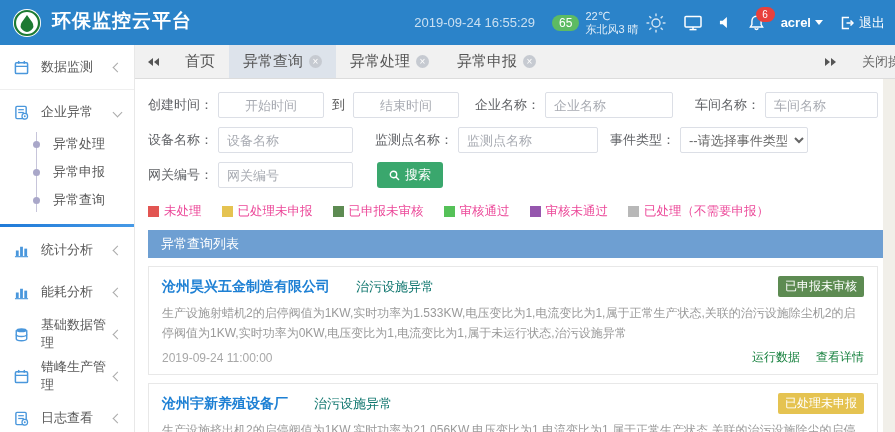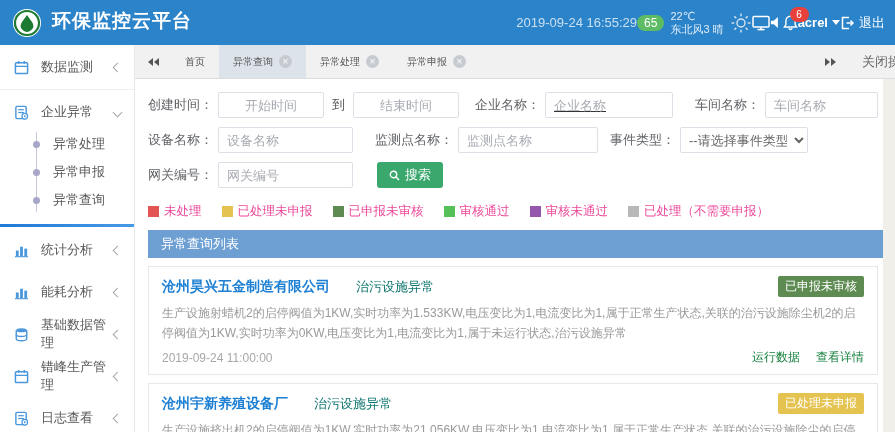--- a/index.html
+++ b/index.html
@@ -3,21 +3,21 @@
 <meta charset="utf-8">
 <style>
   html,body{margin:0;padding:0;}
   body{width:895px;height:432px;overflow:hidden;background:#f1efe9;font-family:"Liberation Sans","DejaVu Sans",sans-serif;}
   .screen{width:895px;height:432px;display:flex;flex-direction:column;overflow:hidden;}
 
   
   .app-header{flex:0 0 45px;height:45px;background:#2b83c9;display:flex;align-items:center;color:#fff;padding:0 10px 0 12px;box-sizing:border-box;}
   .brand{display:flex;align-items:flex-start;gap:10px;}
   .app-title{font-size:19px;font-weight:bold;letter-spacing:1px;}
-  .header-right{margin-left:auto;display:flex;align-items:center;justify-content:space-between;}
+  .header-right{margin-left:auto;display:flex;align-items:center;gap:17px;justify-content:space-between;}
   .datetime{font-size:13px;color:rgba(255,255,255,.75);}
   .weather{display:flex;align-items:center;gap:6px;}
   .aqi-pill{background:#5dbb63;border-radius:9px;padding:1px 7px;font-size:12px;}
   .weather-lines{display:flex;flex-direction:column;font-size:11px;line-height:13px;color:rgba(255,255,255,.85);}
   .hicon{display:flex;align-items:center;cursor:pointer;}
   .bell-wrap{position:relative;cursor:pointer;display:flex;}
   .bell-badge{position:absolute;top:-8px;right:-11px;background:#e8413c;min-width:15px;height:15px;border-radius:8px;font-size:10px;line-height:15px;text-align:center;padding:0 2px;}
   .user{font-size:13px;font-weight:bold;display:flex;align-items:center;gap:4px;cursor:pointer;}
   .caret-down{width:0;height:0;border-left:4px solid transparent;border-right:4px solid transparent;border-top:5px solid #fff;}
   .logout{display:flex;align-items:center;gap:5px;font-size:13px;cursor:pointer;}
@@ -38,36 +38,36 @@
   .s-sub-item{height:28px;display:flex;align-items:center;padding-left:33px;cursor:pointer;position:relative;}
   .s-dot{width:7px;height:7px;border-radius:50%;background:#a9a7c9;margin-right:13px;position:relative;z-index:1;}
   .active-bar{height:3px;background:linear-gradient(90deg,#1f7ad8,#4699e6);margin:4px 0 2px;}
 
   main{flex:1;display:flex;flex-direction:column;min-width:0;background:#f1efe9;}
   
   .tabbar{flex:0 0 33px;height:33px;background:#f1f1f1;border-bottom:1px solid #dcdcdc;display:flex;align-items:stretch;overflow:hidden;}
   .tab-scroll{width:36px;display:flex;align-items:center;justify-content:center;gap:1px;cursor:pointer;}
   .tri-l{width:0;height:0;border-top:4px solid transparent;border-bottom:4px solid transparent;border-right:5px solid #555;}
   .tri-r{width:0;height:0;border-top:4px solid transparent;border-bottom:4px solid transparent;border-left:5px solid #555;}
-  .tab{display:flex;align-items:center;gap:6px;padding:0 14px;font-size:10px;color:#555;cursor:pointer;white-space:nowrap;}
+  .tab{display:flex;align-items:center;gap:6px;padding:0 14px;font-size:15px;color:#555;cursor:pointer;white-space:nowrap;}
   .tab.active{background:#dde3eb;}
   .tab-close{width:13px;height:13px;border-radius:50%;background:#c6cad1;color:#fff;font-size:10px;line-height:13px;text-align:center;cursor:pointer;}
   .tab-close::before{content:"×";}
   .tabbar-right{margin-left:auto;display:flex;align-items:center;gap:14px;}
   .close-ops{font-size:13px;color:#666;white-space:nowrap;width:33px;overflow:hidden;cursor:pointer;}
 
   
   .content{flex:1;background:#fff;margin-right:12px;overflow:hidden;padding-top:12px;box-sizing:border-box;}
   .form-row{display:flex;align-items:center;padding-left:13px;margin-bottom:7px;height:28px;}
   .f-label{font-size:13px;color:#606266;white-space:nowrap;margin-right:5px;}
   .f-input{height:26px;border:1px solid #dcdfe6;border-radius:2px;padding:12px 8px;font-size:13px;color:#333;box-sizing:border-box;font-family:inherit;background:#fff;}
   .f-input::placeholder{color:#a8abb2;}
   .w-time{width:106px;text-align:center;}
   .to{margin:0 8px;font-size:13px;color:#555;}
-  .w-company{width:128px;text-decoration:underline;}
+  .w-company{width:128px;}
   .w-workshop{width:113px;}
   .w-device{width:135px;}
   .w-monitor{width:140px;}
   .f-select{height:26px;width:128px;border:1px solid #dcdfe6;border-radius:2px;font-size:13px;color:#666;font-family:inherit;background:#fff;padding:0 4px;}
   .ml16{margin-left:16px;text-align:center;}.ml22{margin-left:22px;}.ml12{margin-left:12px;}.ml24{margin-left:24px;}
   .search-btn{height:26px;background:#3aa76d;color:#fff;border:none;border-radius:3px;font-size:13px;padding:0 12px;display:flex;align-items:center;gap:5px;cursor:pointer;font-family:inherit;}
 
   .legend{display:flex;align-items:center;gap:20px;padding-left:13px;margin-top:14px;}
   .legend-item{display:flex;align-items:center;gap:5px;font-size:12.5px;color:#ec4899;white-space:nowrap;}
   .legend-swatch{width:11px;height:11px;display:inline-block;}

